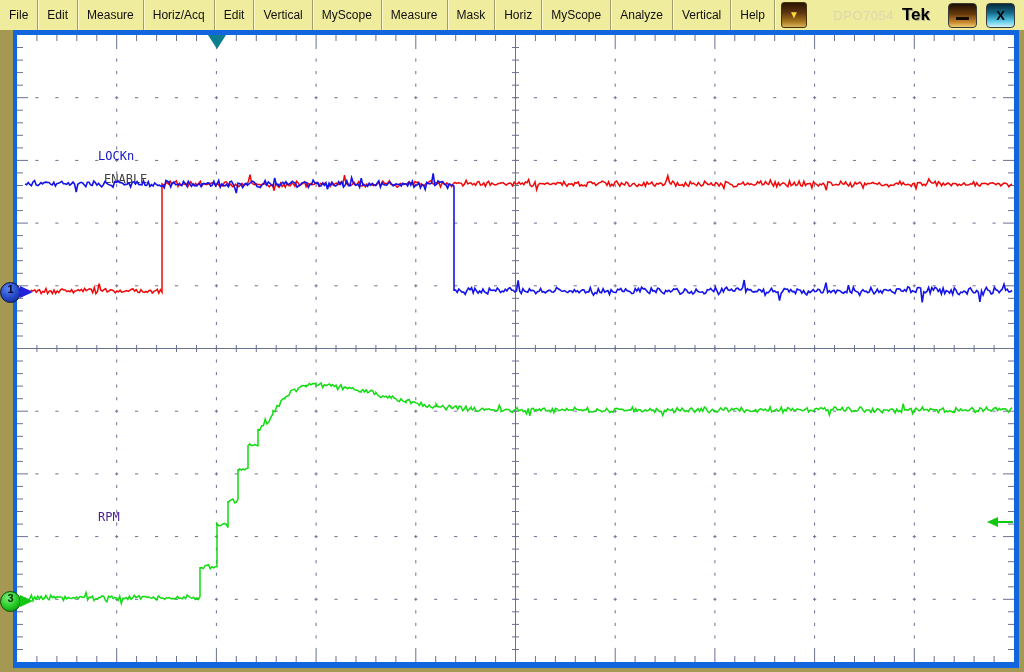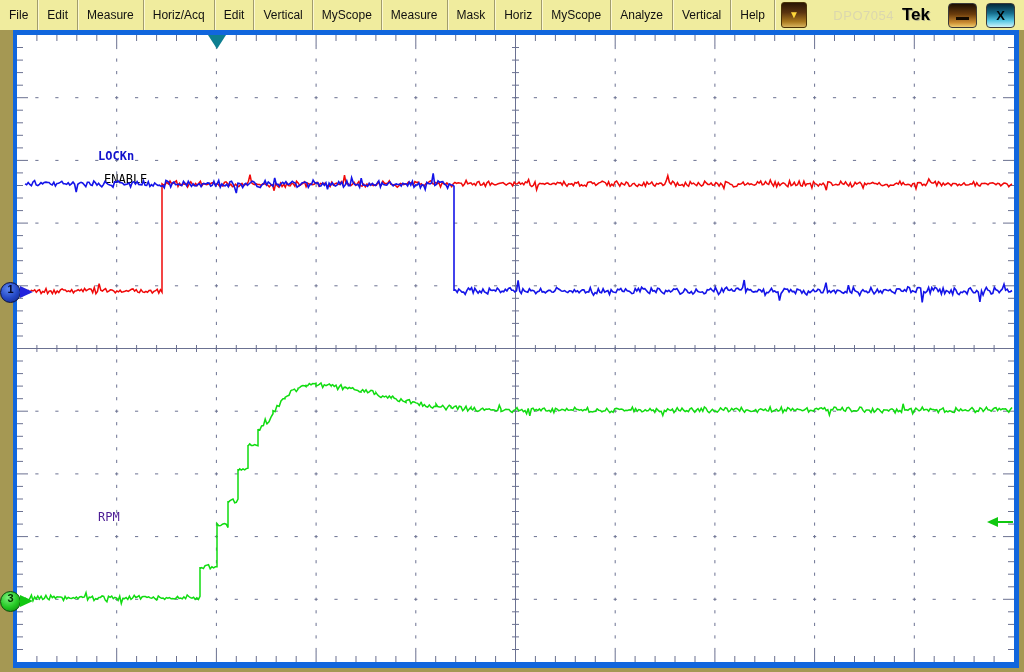--- a/index.html
+++ b/index.html
@@ -26,22 +26,22 @@
   .close-btn{margin-left:9px;margin-right:9px;color:#000;font-weight:bold;font-size:13px;
     background:linear-gradient(#04293a,#156e8e 40%,#54c4e2 72%,#cdf3fb);}
 
   
   .frame{position:absolute;left:13px;top:30px;width:1006px;height:638px;box-sizing:border-box;
     background:#ffffff;border:5px solid #1166dd;border-left-width:4px;border-right-width:5px;
     border-bottom-width:6px;z-index:1;}
   .screen{position:absolute;left:17px;top:35px;width:997px;height:627px;z-index:2;}
   #wave{position:absolute;left:0;top:0;z-index:1;}
   .lbl{position:absolute;font:12px "DejaVu Sans Mono","Liberation Mono",monospace;z-index:2;white-space:nowrap;}
-  .lbl-lockn{left:81px;top:114px;color:#1212cc;font-weight:bold;}
-  .lbl-enable{left:87px;top:137px;color:#000000;z-index:0;}
+  .lbl-lockn{left:81px;top:114px;color:#1212cc;}
+  .lbl-enable{left:87px;top:137px;color:#404040;z-index:0;}
   .lbl-rpm{left:81px;top:475px;color:#4c1d95;}
 
   .trig{position:absolute;left:208px;top:35px;width:0;height:0;z-index:4;
     border-left:9px solid transparent;border-right:9px solid transparent;border-top:14px solid #0d7e90;}
 
   .chmark{position:absolute;left:0;z-index:5;width:40px;height:21px;}
   .chmark .circ{display:block;width:21px;height:21px;box-sizing:border-box;border-radius:50%;
     text-align:center;line-height:19px;font:bold 11px "Liberation Sans",sans-serif;}
   .chmark .arr{position:absolute;left:20px;top:4px;width:0;height:0;
     border-top:6px solid transparent;border-bottom:6px solid transparent;}

